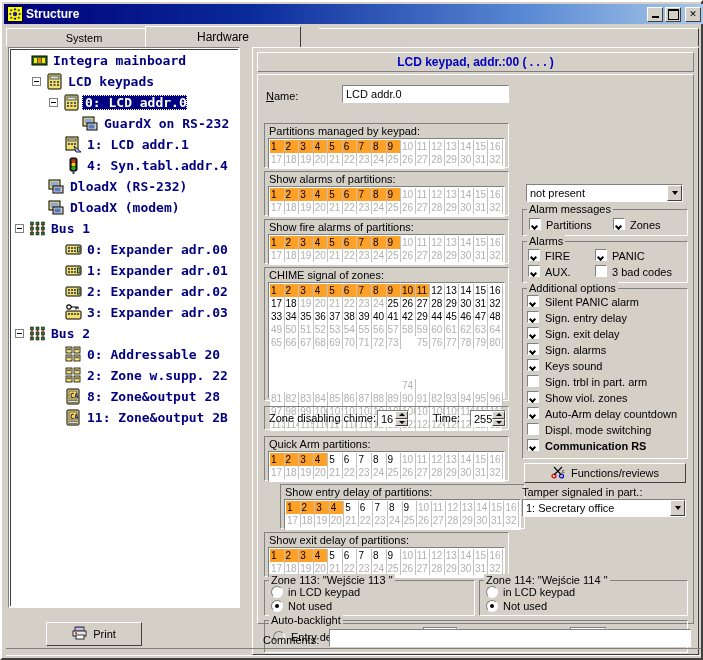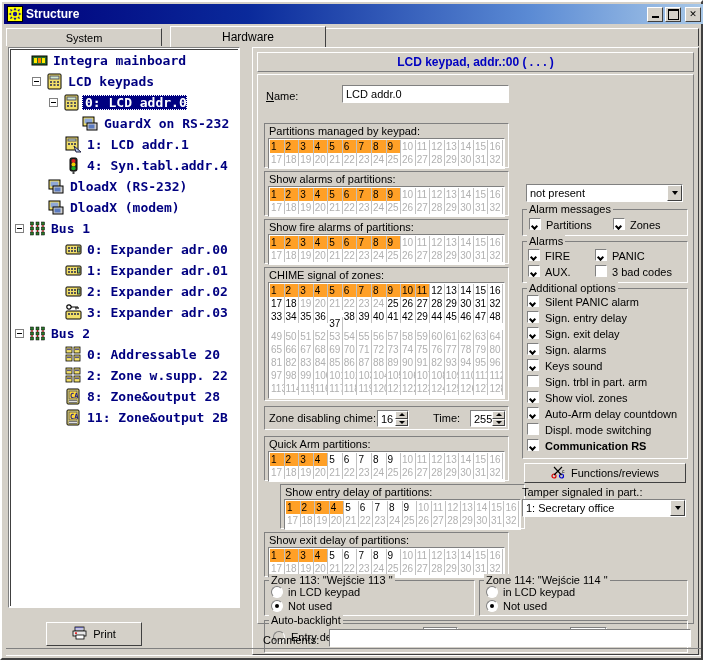--- a/index.html
+++ b/index.html
@@ -42,21 +42,21 @@
   .tabstrip{position:absolute;left:4px;top:24px;width:693px;height:20px;}
   .tab{
     position:absolute;top:2px;height:18px;background:#d4d0c8;
     border-top:1px solid #fff;border-left:1px solid #fff;
     border-right:1px solid #404040;
     display:flex;align-items:center;justify-content:center;
     font-size:11px;color:#000;box-sizing:border-box;
   }
   .tab.active{top:0px;height:21px;background:#d4d0c8;z-index:3;font-size:12px;}
   #tab-system{left:0px;width:156px;}
-  #tab-hardware{left:164px;width:156px;}
+  #tab-hardware{left:139px;width:156px;}
   .tab-rest{position:absolute;left:313px;top:2px;width:380px;height:18px;
     background:#d4d0c8;border-top:1px solid #fff;border-right:1px solid #404040;
     box-sizing:border-box;}
   
   .treepanel{
     position:absolute;left:6px;top:45px;width:232px;height:561px;
     background:#fff;box-sizing:border-box;
     border-top:1px solid #808080;border-left:1px solid #808080;
     border-right:1px solid #fff;border-bottom:1px solid #fff;
     overflow:hidden;
@@ -671,21 +671,21 @@
                 <div class="gcell blk" style="width: 14.6px;">29</div>
                 <div class="gcell blk" style="width: 14.6px;">30</div>
                 <div class="gcell blk" style="width: 14.6px;">31</div>
                 <div class="gcell blk" style="width: 14.6px;">32</div>
               </div>
               <div class="grow">
                 <div class="gcell blk" style="width: 14.6px;">33</div>
                 <div class="gcell blk" style="width: 14.6px;">34</div>
                 <div class="gcell blk" style="width: 14.6px;">35</div>
                 <div class="gcell blk" style="width: 14.6px;">36</div>
-                <div class="gcell blk" style="width: 14.6px; margin-top: 7px;">37</div>
+                <div class="gcell blk" style="width: 14.6px;">37</div>
                 <div class="gcell blk" style="width: 14.6px;">38</div>
                 <div class="gcell blk" style="width: 14.6px;">39</div>
                 <div class="gcell blk" style="width: 14.6px;">40</div>
                 <div class="gcell blk" style="width: 14.6px;">41</div>
                 <div class="gcell blk" style="width: 14.6px;">42</div>
                 <div class="gcell blk" style="width: 14.6px;">29</div>
                 <div class="gcell blk" style="width: 14.6px;">44</div>
                 <div class="gcell blk" style="width: 14.6px;">45</div>
                 <div class="gcell blk" style="width: 14.6px;">46</div>
                 <div class="gcell blk" style="width: 14.6px;">47</div>
@@ -712,21 +712,21 @@
               <div class="grow">
                 <div class="gcell off" style="width: 14.6px;">65</div>
                 <div class="gcell off" style="width: 14.6px;">66</div>
                 <div class="gcell off" style="width: 14.6px;">67</div>
                 <div class="gcell off" style="width: 14.6px;">68</div>
                 <div class="gcell off" style="width: 14.6px;">69</div>
                 <div class="gcell off" style="width: 14.6px;">70</div>
                 <div class="gcell off" style="width: 14.6px;">71</div>
                 <div class="gcell off" style="width: 14.6px;">72</div>
                 <div class="gcell off" style="width: 14.6px;">73</div>
-                <div class="gcell off" style="width: 14.6px;">74</div>
+                <div class="gcell off" style="width: 14.6px; margin-top: 43px;">74</div>
                 <div class="gcell off" style="width: 14.6px;">75</div>
                 <div class="gcell off" style="width: 14.6px;">76</div>
                 <div class="gcell off" style="width: 14.6px;">77</div>
                 <div class="gcell off" style="width: 14.6px;">78</div>
                 <div class="gcell off" style="width: 14.6px;">79</div>
                 <div class="gcell off" style="width: 14.6px;">80</div>
               </div>
               <div class="grow">
                 <div class="gcell off" style="width: 14.6px;">81</div>
                 <div class="gcell off" style="width: 14.6px;">82</div>

